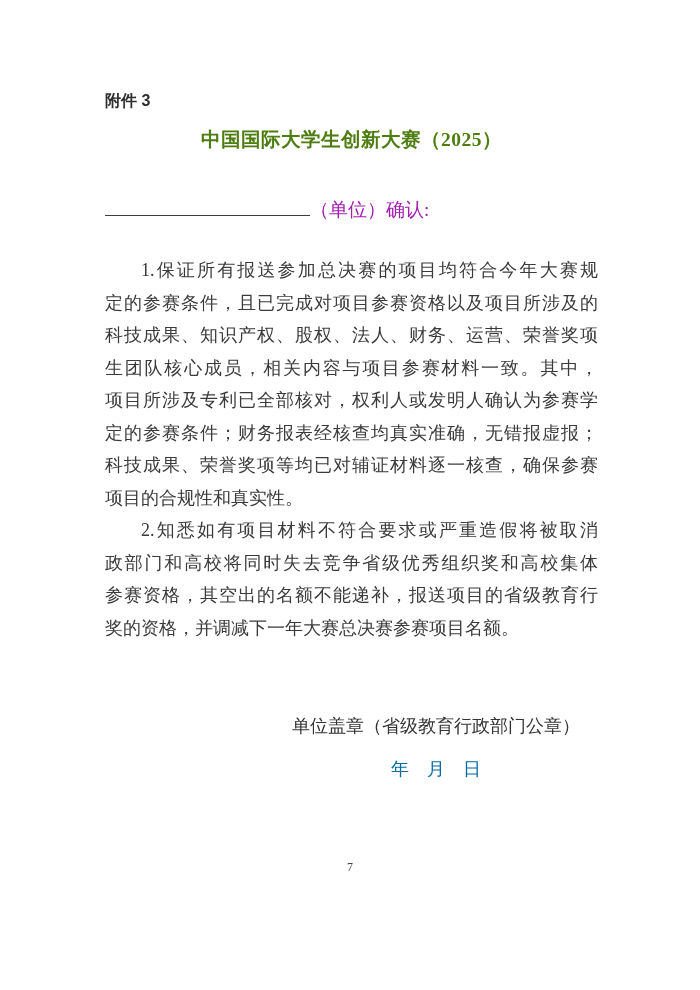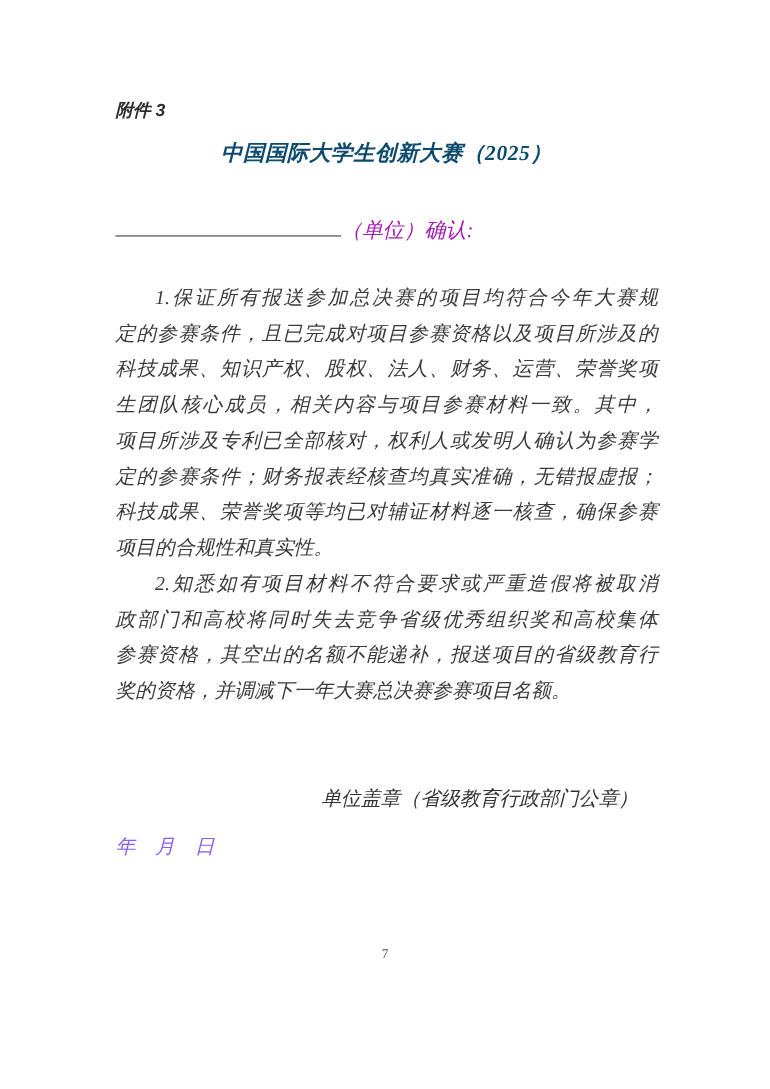--- a/index.html
+++ b/index.html
@@ -12,36 +12,35 @@
     padding-top: 90px;
     font-family: "Liberation Serif", "DejaVu Serif", serif;
     color: #3a3a3a;
     overflow: hidden;
   }
   .content {
     box-sizing: border-box;
     width: 700px;
     padding-left: 105px;
     padding-right: 102px;
-    font-style: italic;
   }
   .attachment {
     font-family: "Liberation Sans", "DejaVu Sans", sans-serif;
     font-weight: 600;
     font-size: 16px;
     line-height: 22px;
     color: #2e2e2e;
   }
   .title-line {
     margin-top: 14px;
     font-size: 19.5px;
     font-weight: 700;
     line-height: 28px;
     text-align: center;
-    color: #0c4a6e;
+    color: #4d7c0f;
     letter-spacing: 0.5px;
   }
   .title-line.second { margin-top: 15px; }
   .confirm {
     margin-top: 41px;
     font-size: 19px;
     line-height: 30px;
     color: #a21caf;
     white-space: nowrap;
   }
@@ -70,23 +69,23 @@
     line-height: 33px;
     text-align: right;
     padding-right: 18px;
     color: #333333;
     white-space: nowrap;
   }
   .sig-date {
     margin-top: 10px;
     font-size: 18px;
     line-height: 33px;
-    text-align: left;
+    text-align: right;
     padding-right: 117px;
-    color: #8b5cf6;
+    color: #0369a1;
     white-space: nowrap;
   }
   .page-num {
     margin-top: 73px;
     text-align: center;
     font-size: 12px;
     line-height: 16px;
     color: #4a4a4a;
   }
 </style>

